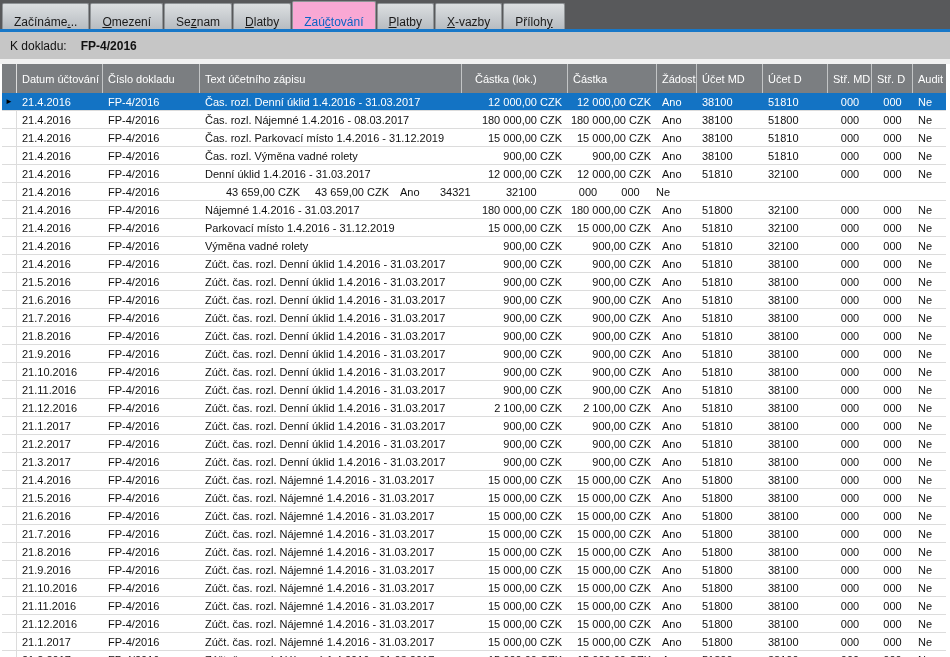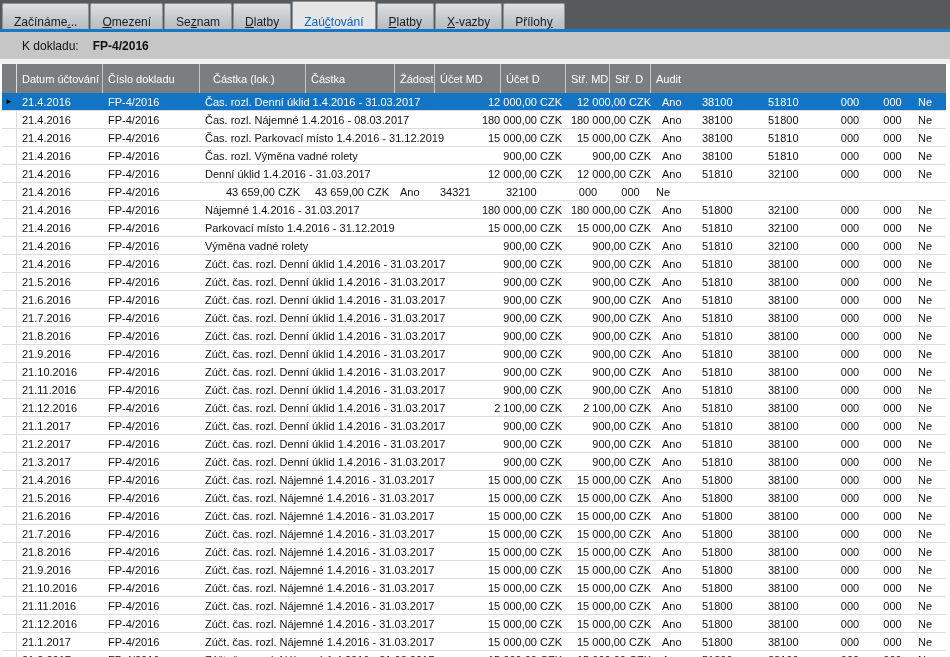--- a/index.html
+++ b/index.html
@@ -6,27 +6,27 @@
   html, body { width:950px; height:657px; overflow:hidden; background:#fff;
     font-family:"Liberation Sans", "DejaVu Sans", sans-serif; }
 
   
   .tabbar { height:29px; background:var(--tabbar-bg,#58595B); display:flex;
     align-items:flex-end; padding-left:2px; }
   .tab { display:flex; align-items:flex-end; height:26px; padding:0 11px;
     background:linear-gradient(#DCDFE1,#B7BCC1); border:1px solid #8F9396;
     border-bottom:none; border-radius:2px 2px 0 0; margin-right:1px;
     font-size:12px; color:#1b1b1b; cursor:default; white-space:nowrap; }
-  .tab.active { background:#e5e5e5; color:var(--active-tab-text,#0B64C4); height:28px; }
+  .tab.active { background:#f9a8d4; color:var(--active-tab-text,#0B64C4); height:28px; }
   .accel { text-decoration:underline; }
   .accent-line { height:3px; background:var(--accent-line,#1878C8); }
 
   
   .docbar { height:27px; background:var(--docbar-bg,#C6C6C6); display:flex;
-    align-items:center; padding-left:22px; font-size:12px; color:#111; }
+    align-items:center; padding-left:10px; font-size:12px; color:#111; }
   .docbar .doc-value { font-weight:bold; margin-left:14px; }
   .gap { height:5px; background:#F1F1F1; }
 
   
   .grid { margin-left:2px; width:944px; font-size:11px; }
   .grid-header { display:flex; height:29px; background:var(--header-bg,#7B7E81);
     color:var(--header-text,#fff); }
   .hc { height:100%; display:flex; align-items:center; padding-left:5px;
     border-right:1px solid rgba(255,255,255,0.55); overflow:hidden; white-space:nowrap; }
   .hc:last-child { border-right:none; }
@@ -95,20 +95,21 @@
   <span>K dokladu:</span>
   <span class="doc-value">FP-4/2016</span>
 </div>
 <div class="gap"></div>
 
 <div class="grid">
   <div class="grid-header">
     <div class="hc w-marker"></div>
     <div class="hc w0">Datum účtování</div>
     <div class="hc w1">Číslo dokladu</div>
+    <div class="hc w2">Text účetního zápisu</div>
     <div class="hc w3">Částka (lok.)</div>
     <div class="hc w4">Částka</div>
     <div class="hc w5">Žádost</div>
     <div class="hc w6">Účet MD</div>
     <div class="hc w7">Účet D</div>
     <div class="hc w8">Stř. MD</div>
     <div class="hc w9">Stř. D</div>
     <div class="hc w10">Audit</div>
   </div>
   <div class="grid-body">

